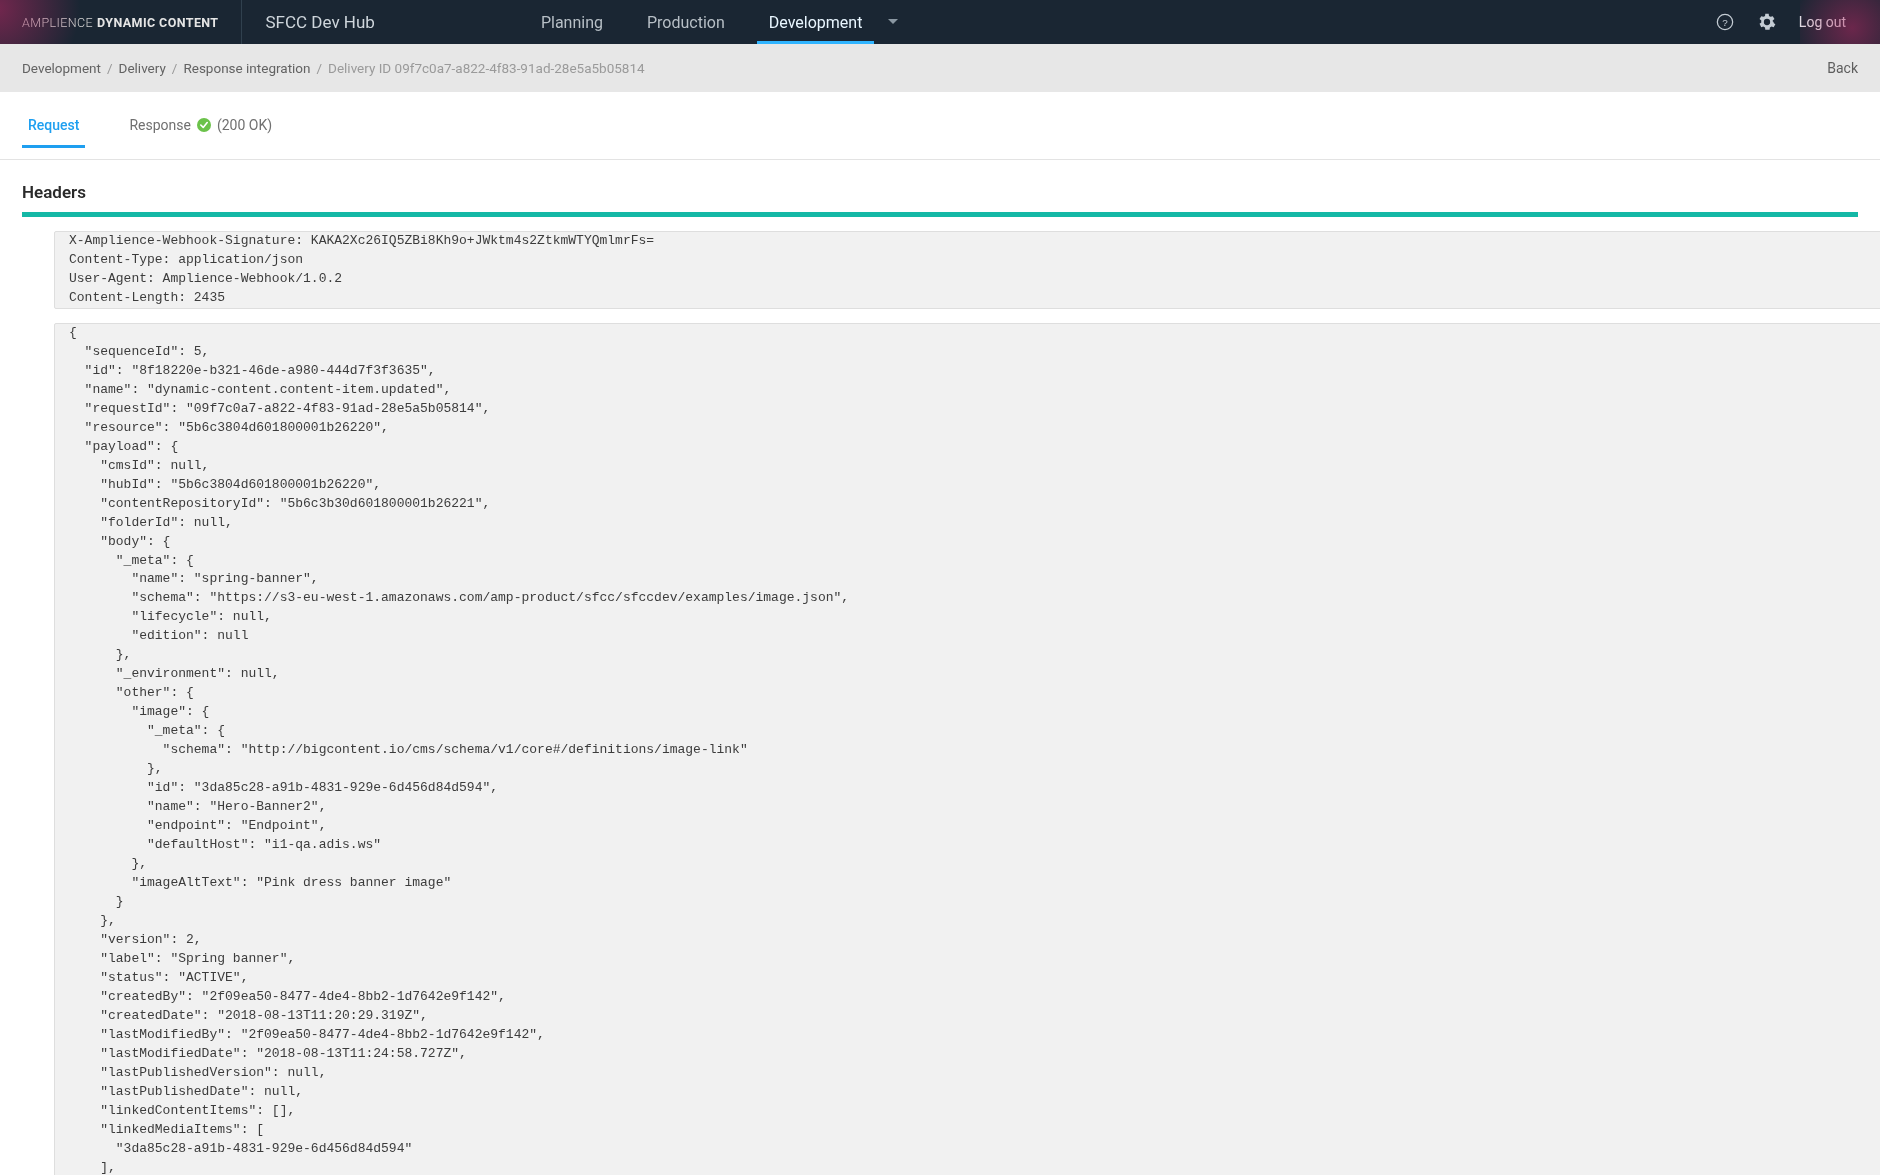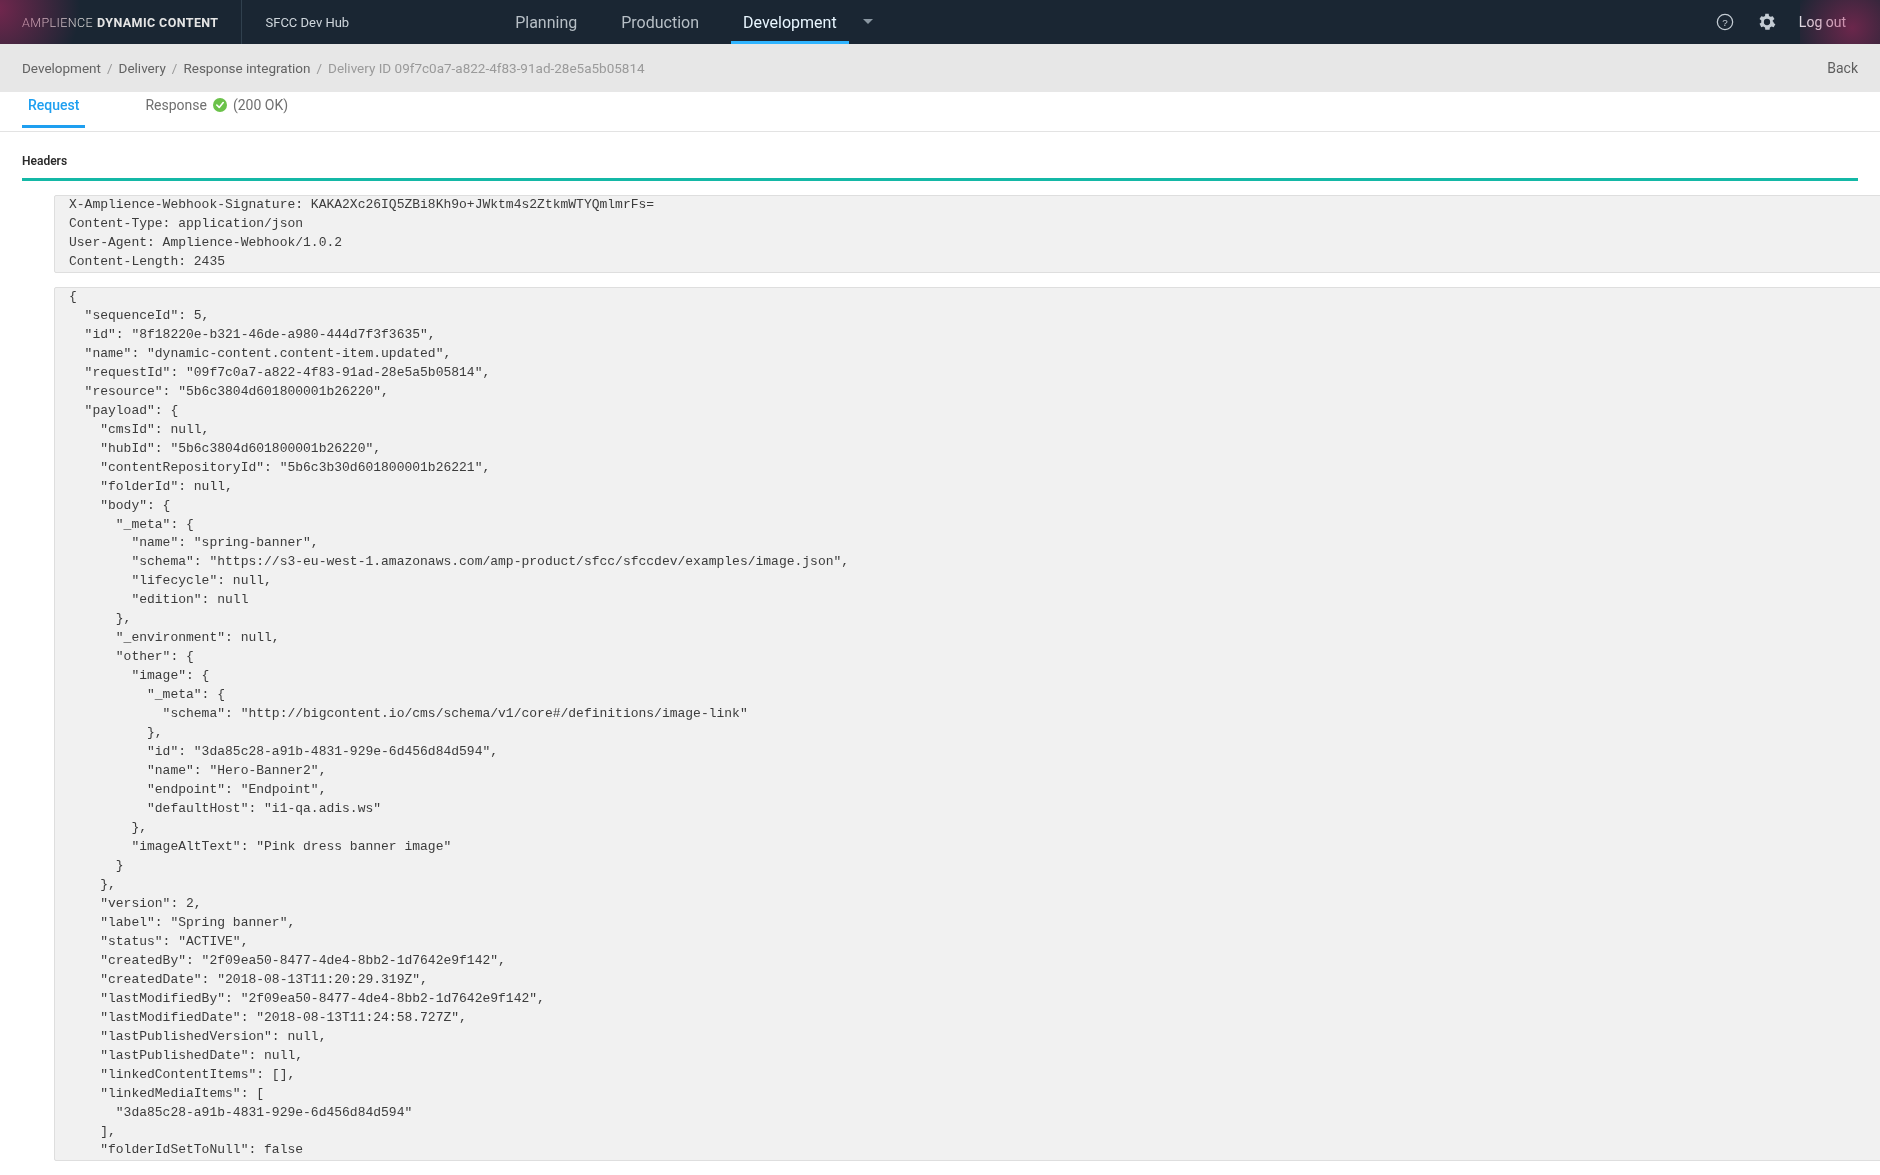--- a/index.html
+++ b/index.html
@@ -2,51 +2,51 @@
 <html><head>
 <meta charset="utf-8">
 <style>
   * { box-sizing: border-box; margin: 0; padding: 0; }
   html, body { width: 1880px; font-family: -apple-system, BlinkMacSystemFont, "Segoe UI", Roboto, Helvetica, Arial, sans-serif; color: #333; background: #fff; }
   
   .topnav { width: 100%; height: 44px; background: #1a2633; display: flex; align-items: center; color: #e5e5e5; position: relative; }
   .brand { padding: 0 22px; height: 100%; display: flex; align-items: center; border-right: 1px solid #30404e; font-size: 12.5px; letter-spacing: .4px; }
   .brand .thin { font-weight: 300; color: #cfcfcf; }
   .brand .bold { font-weight: 700; margin-left: 4px; }
-  .hub { padding: 0 24px; font-size: 13px; color: #cfd6dc; }
+  .hub { padding: 0 24px; font-size: 17px; color: #cfd6dc; }
   .nav-spacer { flex: 0 0 120px; }
   .tabs-top { display: flex; height: 100%; align-items: stretch; }
   .top-tab { padding: 0 22px; display: flex; align-items: center; font-size: 16px; color: #b7bfc6; cursor: pointer; position: relative; }
   .top-tab.active { color: #e9f6ff; }
   .top-tab.active::after { content: ""; position: absolute; bottom: 0; left: 10px; right: 10px; height: 3px; background: #2fb4ff; }
   .top-caret { padding-left: 4px; padding-right: 18px; display: flex; align-items: center; color: #8a97a2; }
   .top-right { margin-left: auto; display: flex; align-items: center; gap: 22px; padding-right: 34px; height: 100%; }
   .icon-btn { width: 20px; height: 20px; display: flex; align-items: center; justify-content: center; color: #c4ccd4; cursor: pointer; }
   .logout { color: #e5e9ee; font-size: 14px; cursor: pointer; }
   .bg-bits { position: absolute; top: 0; left: 0; width: 160px; height: 44px; overflow: hidden; pointer-events: none; }
   .bg-bits::before { content: ""; position: absolute; top: -40px; left: -40px; width: 140px; height: 140px; background: radial-gradient(circle at 30% 30%, rgba(174,39,96,.6), rgba(174,39,96,0) 60%); transform: rotate(-12deg); }
   .bg-bits-right { position:absolute; top:0; right:0; width:80px; height:44px; pointer-events:none; overflow:hidden;}
   .bg-bits-right::before{content:"";position:absolute;top:-20px;right:-20px;width:120px;height:120px;background:radial-gradient(circle at 60% 40%, rgba(174,39,96,.55), rgba(174,39,96,0) 60%);}
   
   .crumbbar { width: 100%; height: 48px; background: #e7e7e7; display: flex; align-items: center; padding: 0 22px; color: #6d6d6d; font-size: 13.5px; }
   .crumbbar a { color: #636363; text-decoration: none; cursor: pointer; }
   .crumbbar .sep { padding: 0 6px; color: #9a9a9a; }
   .crumbbar .muted { color: #9a9a9a; }
   .crumb-back { margin-left: auto; color: #5e5e5e; cursor: pointer; font-size: 14px; }
   
-  .subtabs { padding: 4px 22px; border-bottom: 1px solid #e3e3e3; display: flex; gap: 54px; align-items: flex-end; height: 40px; }
+  .subtabs { padding: 12px 22px; border-bottom: 1px solid #e3e3e3; display: flex; gap: 38px; align-items: flex-end; height: 68px; }
   .subtab { padding: 18px 6px 14px 6px; font-size: 14px; color: #707070; cursor: pointer; position: relative; display:flex; align-items:center; gap:6px;}
   .subtab.active { color: #1e9ff0; font-weight: 500; }
   .subtab.active::after { content: ""; position: absolute; bottom: -1px; left: 0; right: 0; height: 3px; background: #1e9ff0; }
   .status-dot { width: 14px; height: 14px; border-radius: 50%; background: #6bc24a; display:inline-flex; align-items:center; justify-content:center; }
   .status-dot svg { width:8px; height:8px; }
   .status-text { color:#707070; }
   
   .content { padding: 0 22px 40px 22px; }
-  .section-title { font-size: 12px; font-weight: 600; color: #2a2a2a; padding: 22px 0 10px 0; border-bottom: 3px solid #14b8a6; }
+  .section-title { font-size: 17px; font-weight: 600; color: #2a2a2a; padding: 22px 0 10px 0; border-bottom: 5px solid #14b8a6; }
   .codebox { margin-top: 14px; width: 100%; background: #f1f1f1; border: 1px solid #dedede; border-radius: 2px; padding: 0 14px; font-family: "SFMono-Regular", Consolas, "Liberation Mono", Menlo, monospace; font-size: 13px; line-height: 1.46; white-space: pre; color: #3c3c3c; overflow-x:auto;margin-left:32px;}
   .codebox.body { min-height: 640px; }
 </style>
 </head>
 <body>
 
 <div class="topnav">
   <div class="bg-bits"></div>
   <div class="bg-bits-right"></div>
   <div class="brand">

